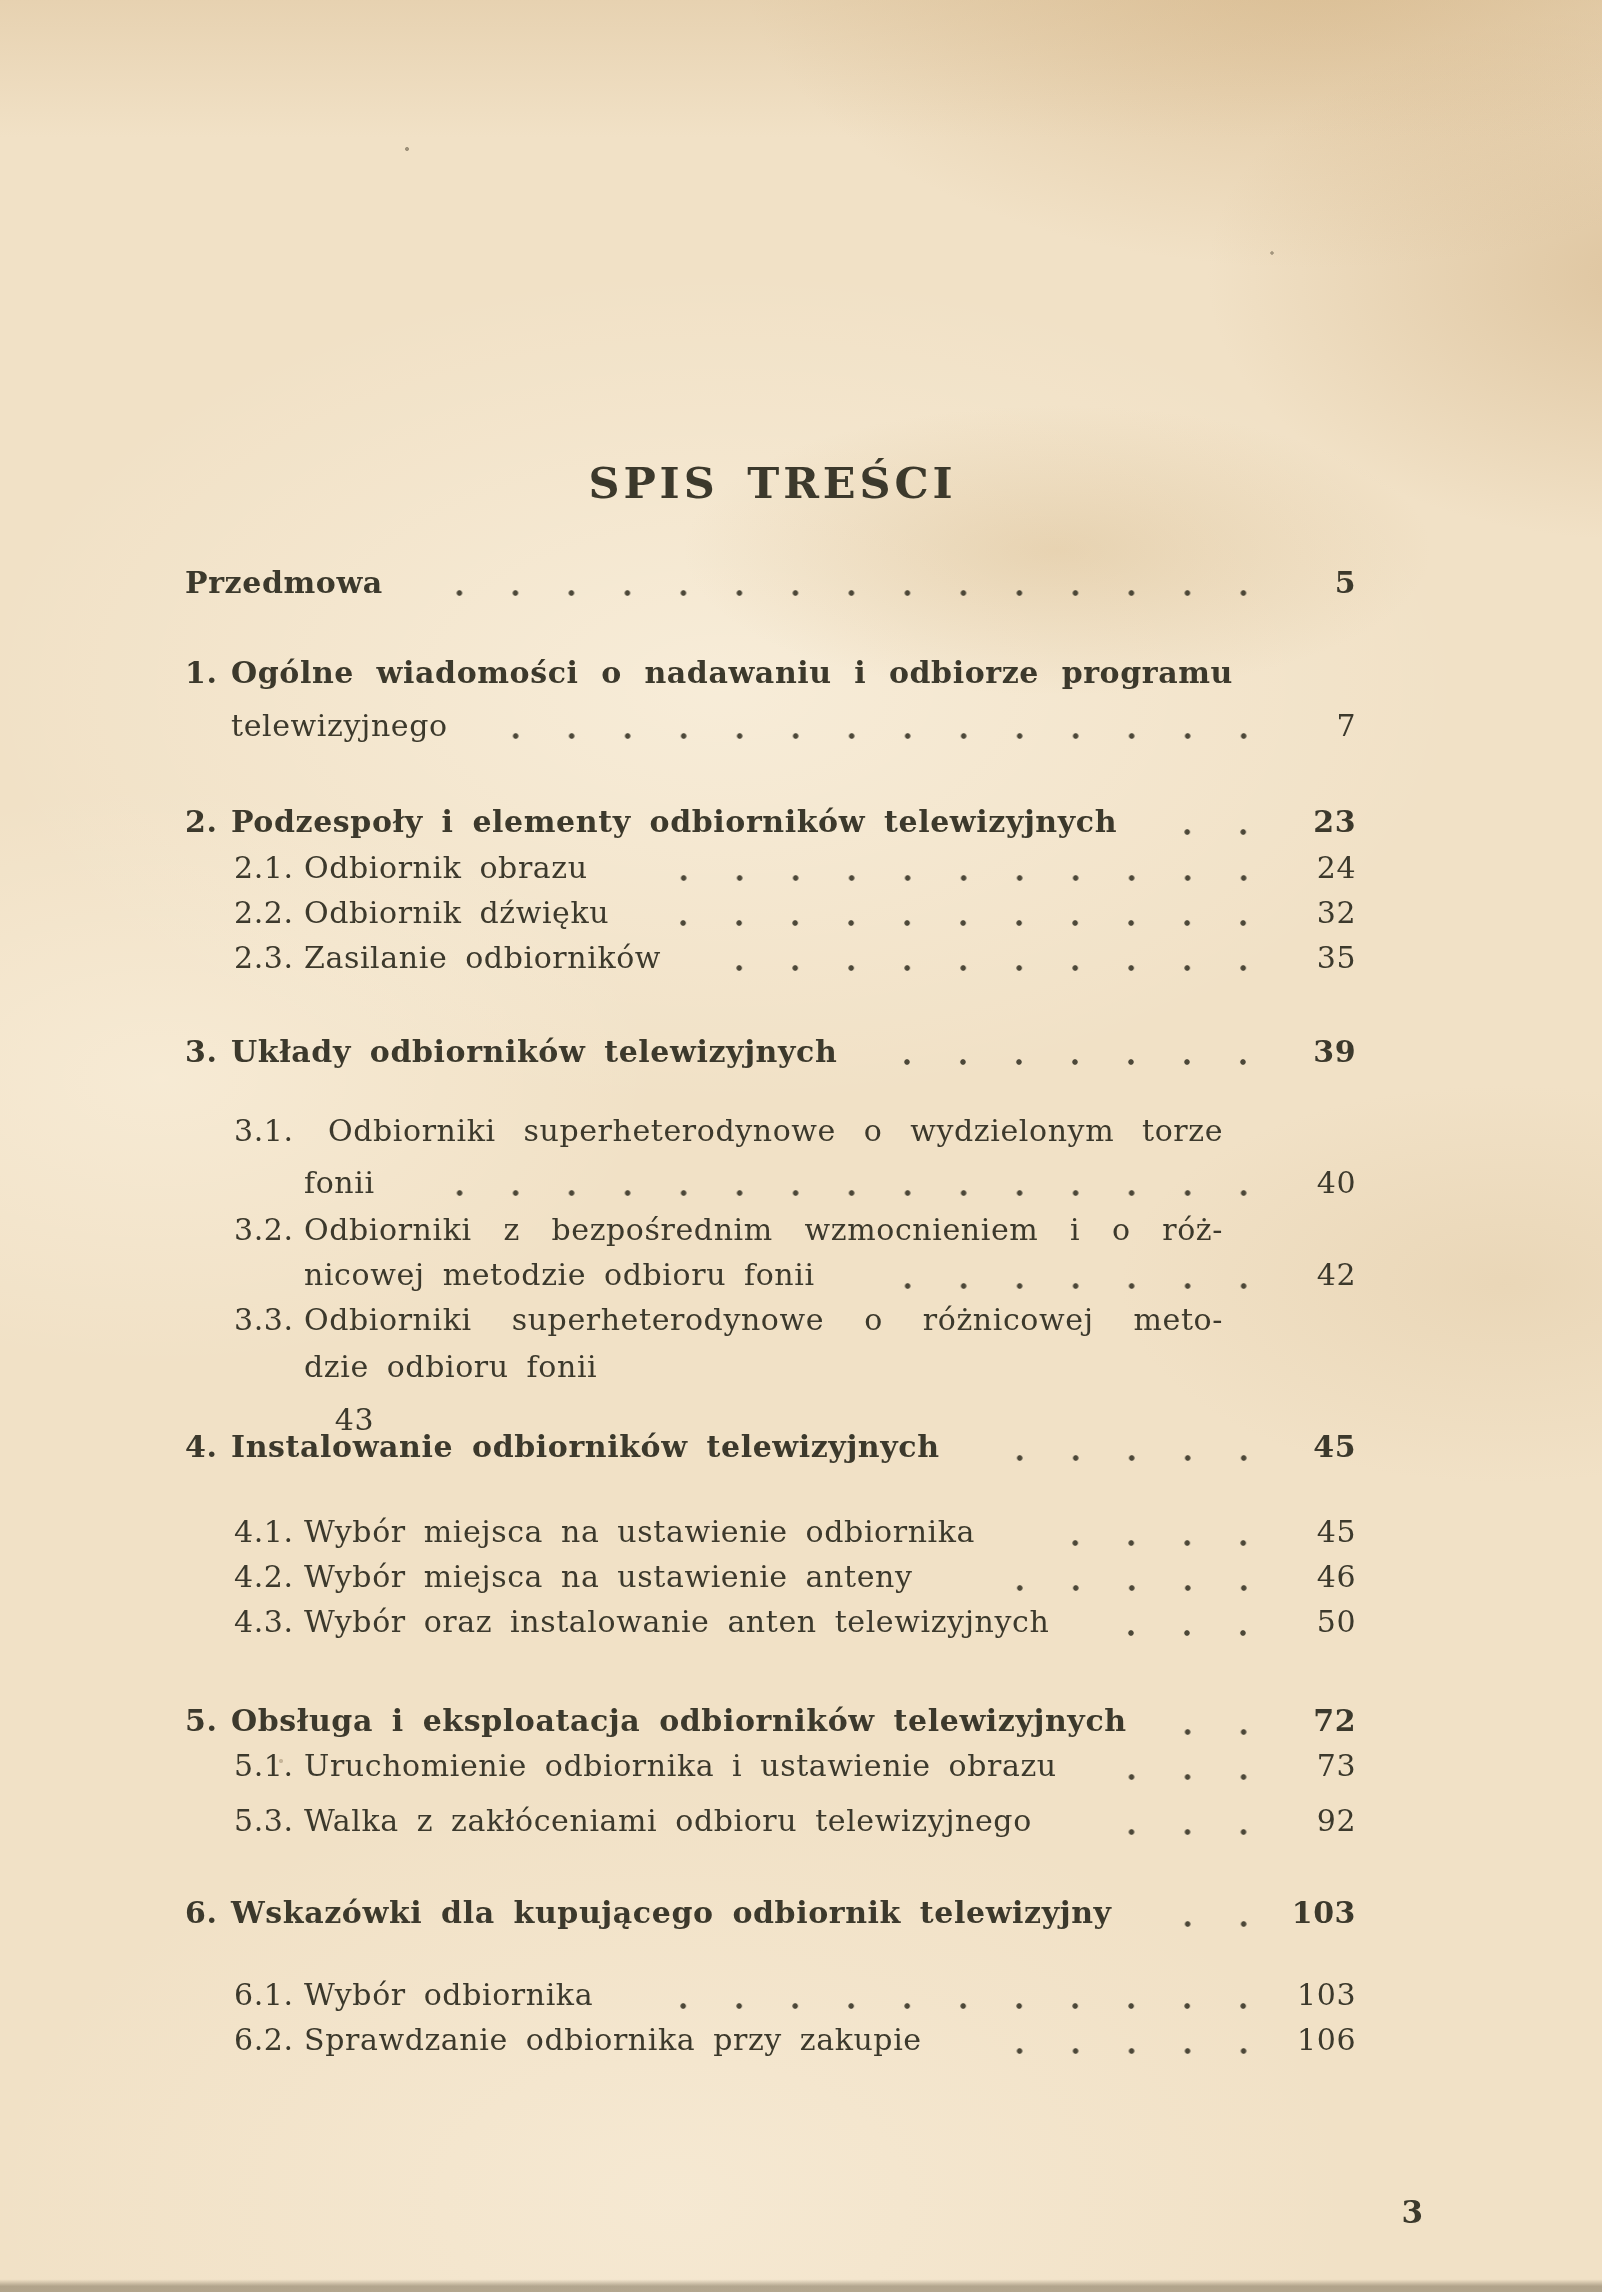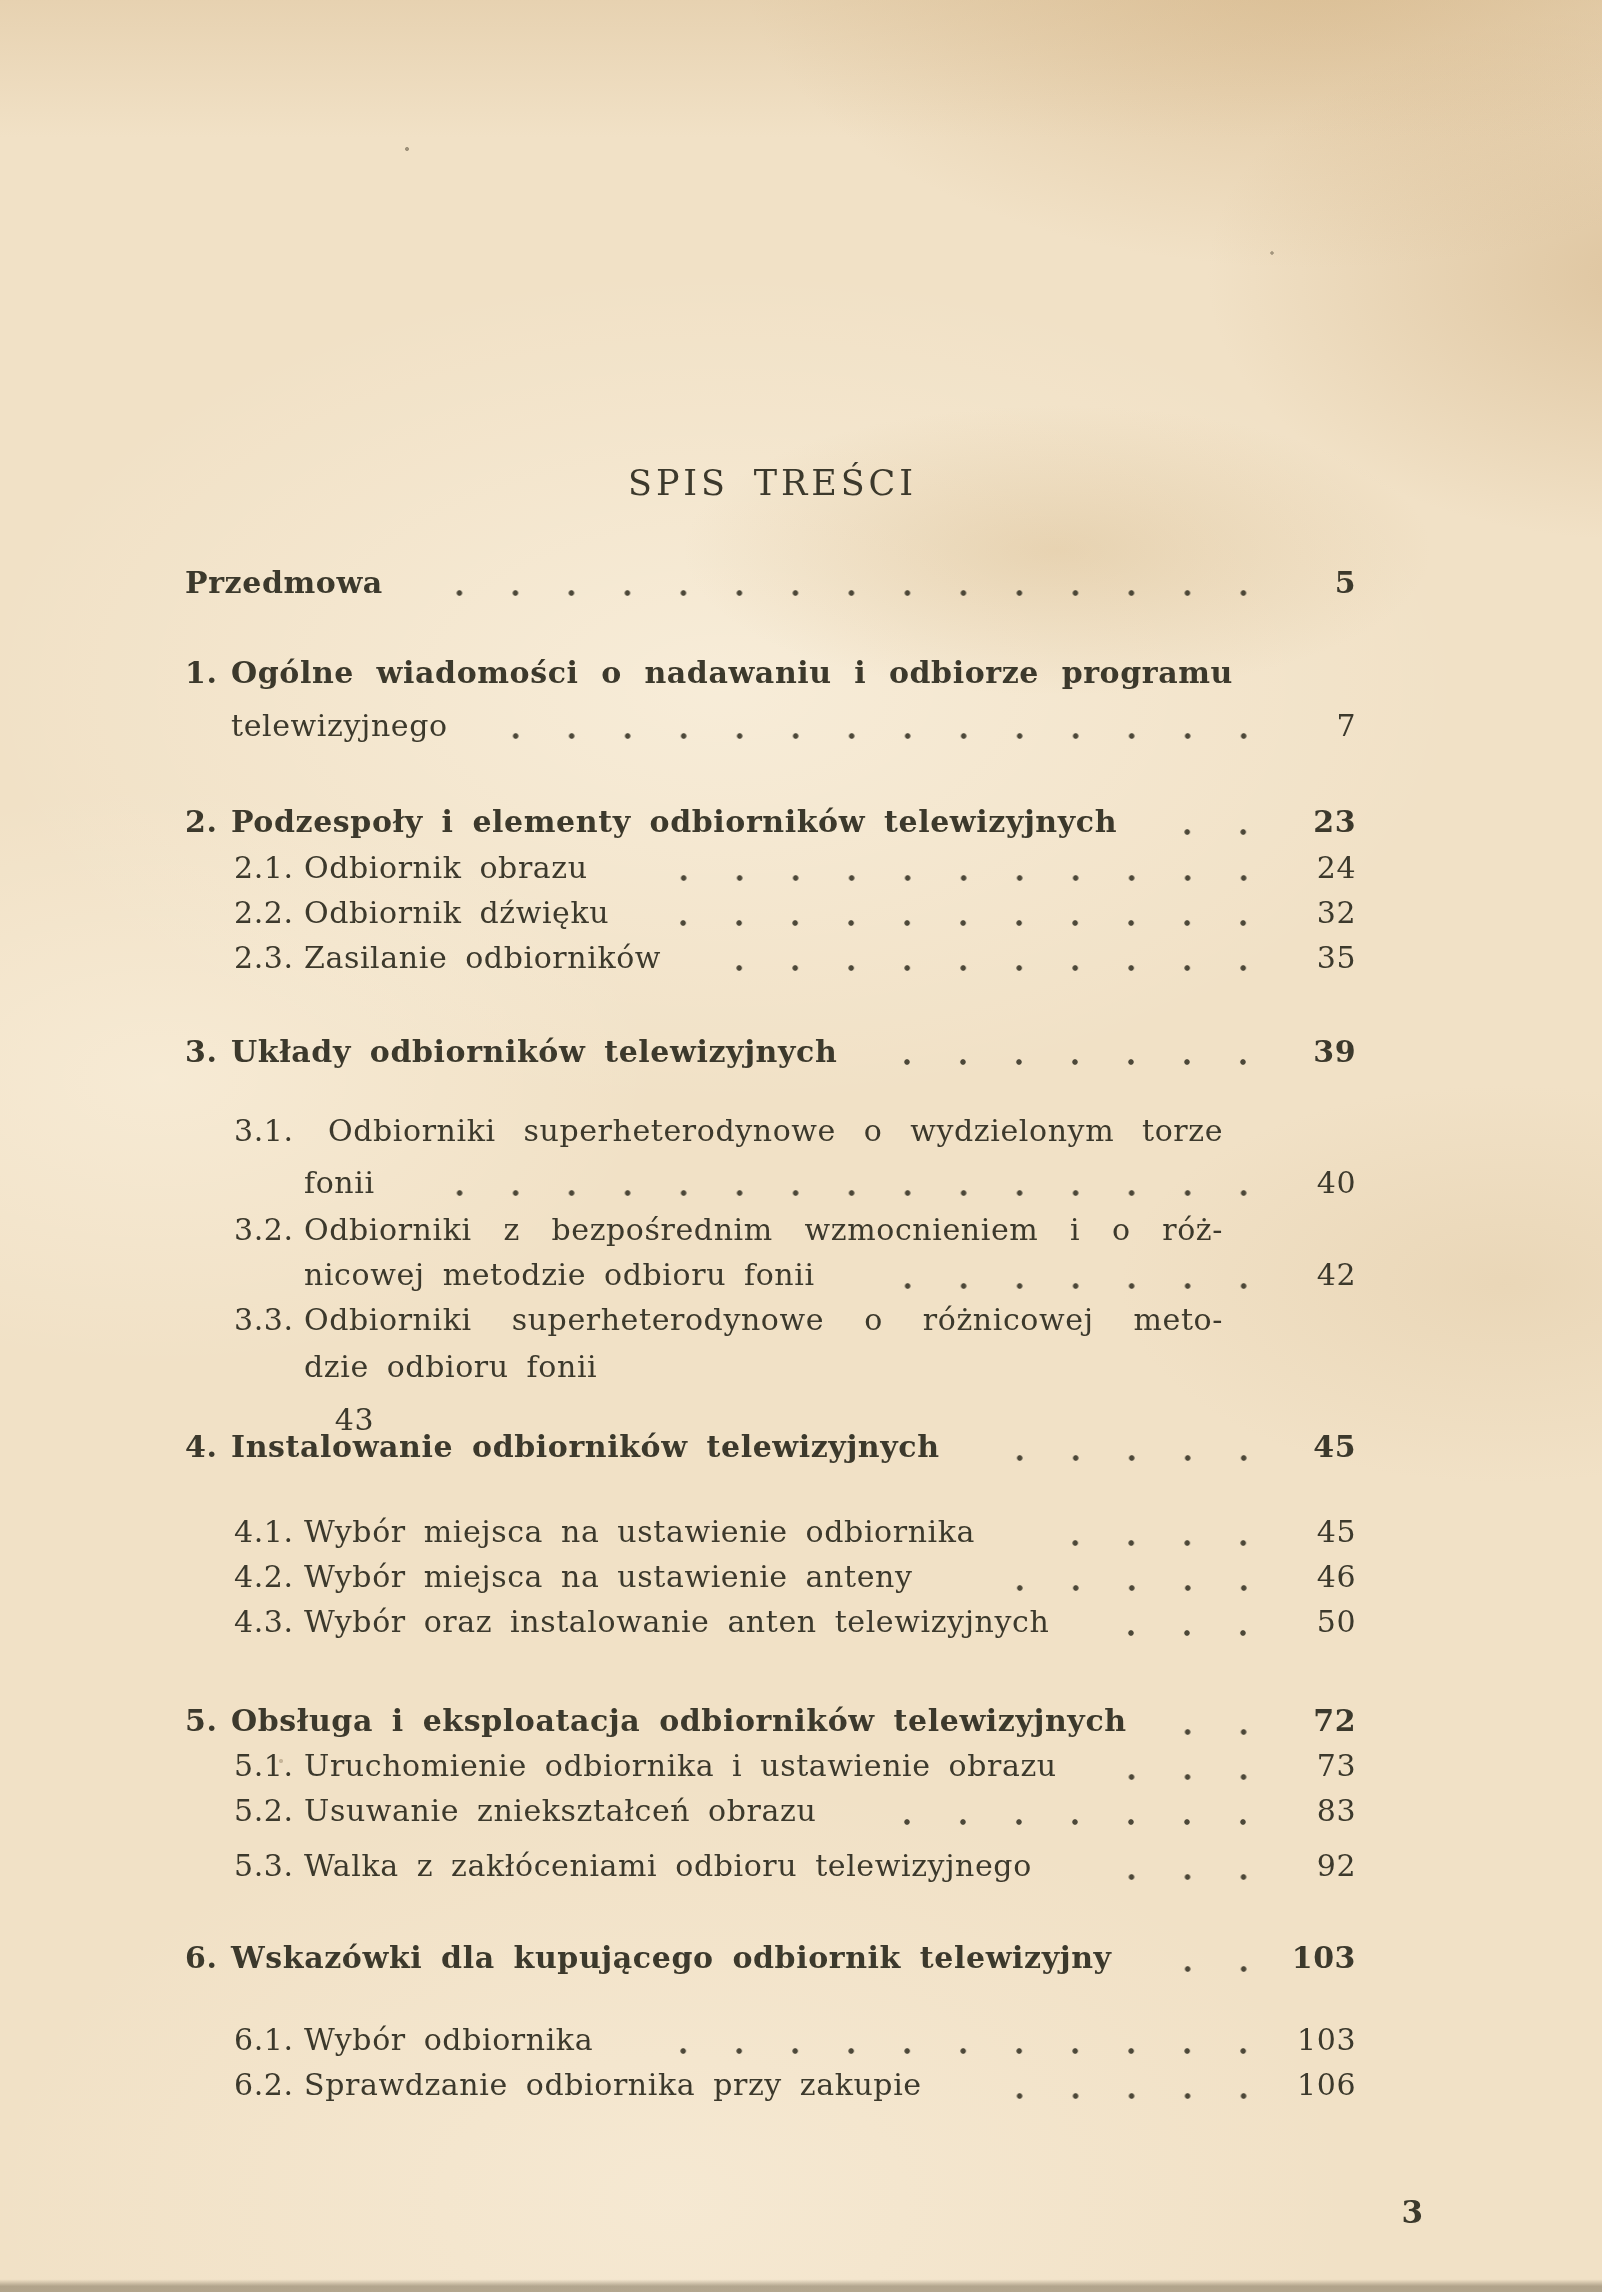--- a/index.html
+++ b/index.html
@@ -32,22 +32,22 @@
       
       radial-gradient(ellipse 624px 322px at 94% 56%, rgba(215,188,146,.28), transparent 62%);
   }
   .content{
     position:absolute;
     left:185px;top:460px;
     width:1175px;
   }
   .title{
     margin:0;
-    font-size:35px;
-    font-weight:normal;
+    font-size:43px;
+    font-weight:bold;
     letter-spacing:3.9px;
     line-height:47px;
     text-align:center;
     word-spacing:9.8px;
   }
   .toc{font-size:30px; line-height:45px; letter-spacing:0.6px; word-spacing:7.8px;}
   .row{display:flex; align-items:flex-start; height:45px;}
   .row .num{flex:none; white-space:nowrap;}
   .row .txt{flex:0 1 auto; white-space:nowrap;}
   .row.chapter{font-weight:bold;justify-content:flex-end;}
@@ -194,26 +194,20 @@
     <span class="txt">Obsługa i eksploatacja odbiorników telewizyjnych</span>
     <span class="leader"></span>
     <span class="pg">72</span>
   </div>
         <div class="row sub" style="">
     <span class="num">5.1.</span>
     <span class="txt">Uruchomienie odbiornika i ustawienie obrazu</span>
     <span class="leader"></span>
     <span class="pg">73</span>
   </div>
-        <div class="row sub">
-    <span class="num">5.2.</span>
-    <span class="txt">Usuwanie zniekształceń obrazu</span>
-    <span class="leader"></span>
-    <span class="pg">83</span>
-  </div>
         <div class="row sub" style="margin-top: 10px;">
     <span class="num">5.3.</span>
     <span class="txt">Walka z zakłóceniami odbioru telewizyjnego</span>
     <span class="leader"></span>
     <span class="pg">92</span>
   </div>
         <div class="row chapter" style="margin-top: 47px;">
     <span class="num">6.</span>
     <span class="txt">Wskazówki dla kupującego odbiornik telewizyjny</span>
     <span class="leader"></span>

